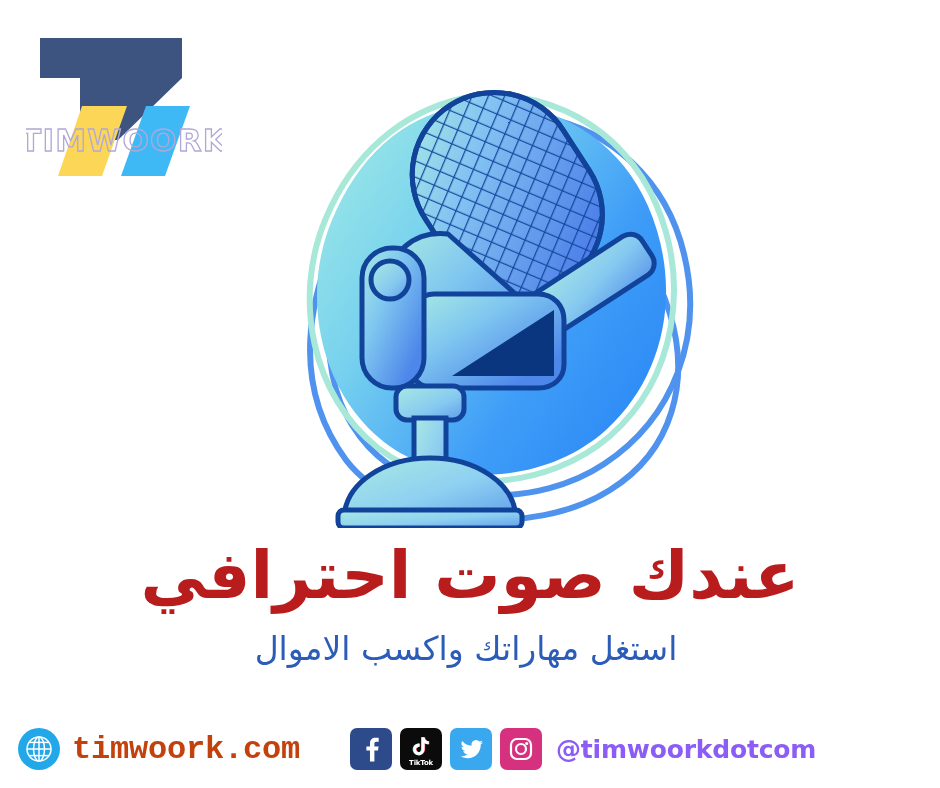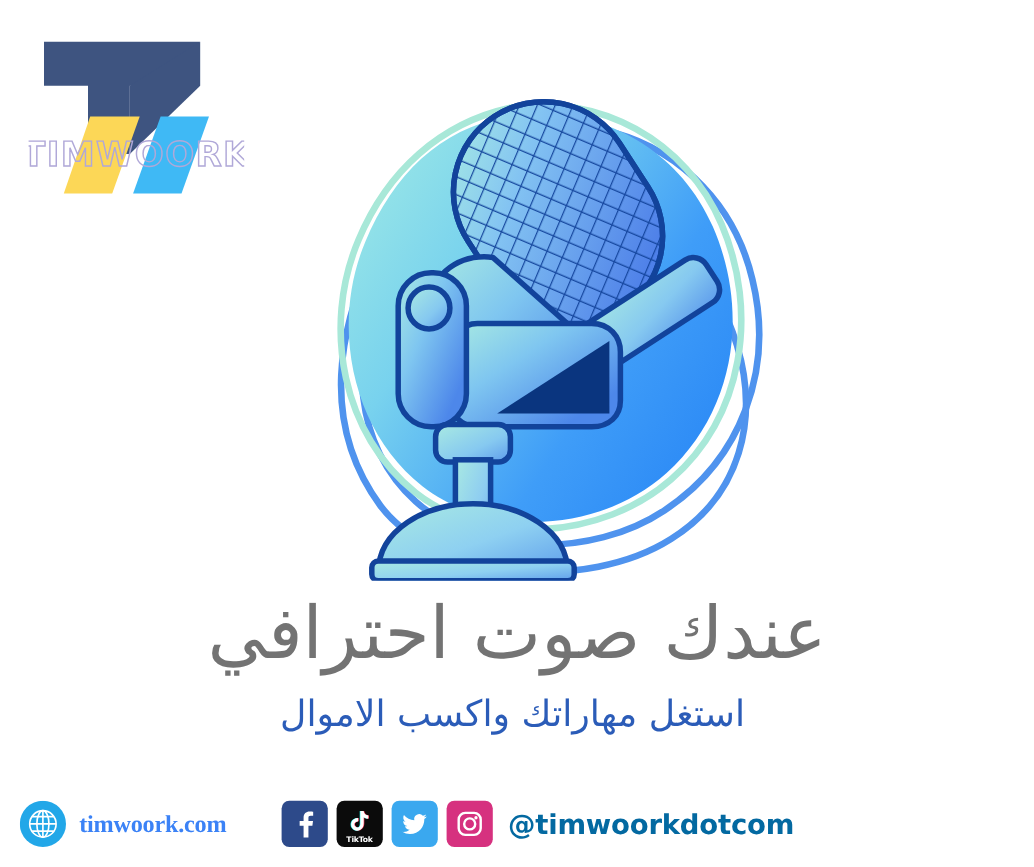--- a/index.html
+++ b/index.html
@@ -58,23 +58,23 @@
     right: 0;
     top: 540;
     top: 540px;
     text-align: center;
   }
   .headline {
     direction: rtl;
     unicode-bidi: bidi-override;
     font-family: "DejaVu Sans", "Liberation Sans", sans-serif;
     font-size: 66px;
-    font-weight: 400;
+    font-weight: 700;
     line-height: 1.08;
-    color: #737373;
+    color: #b91c1c;
     letter-spacing: -1px;
     margin: 0;
     padding: 0 40px;
     white-space: nowrap;
   }
   .subhead {
     direction: rtl;
     font-family: "DejaVu Sans", "Liberation Sans", sans-serif;
     font-size: 33px;
     font-weight: 400;
@@ -97,24 +97,24 @@
     box-sizing: border-box;
   }
   .site-group {
     display: flex;
     align-items: center;
     gap: 12px;
     flex: 0 0 auto;
   }
   .globe-icon { width: 42px; height: 42px; display: block; flex: 0 0 auto; }
   .site-url {
-    font-family: Liberation Serif, serif;
-    font-size: 22px;
+    font-family: Liberation Mono, monospace;
+    font-size: 32px;
     font-weight: 700;
-    color: #3b82f6;
+    color: #c2410c;
     letter-spacing: -0.2px;
     white-space: nowrap;
   }
 
   .social-group {
     display: flex;
     align-items: center;
     gap: 8px;
     margin-left: 50px;
     flex: 0 0 auto;
@@ -146,21 +146,21 @@
     font-weight: 700;
     color: #ffffff;
     letter-spacing: -0.2px;
     line-height: 1;
   }
 
   .handle {
     font-family: "DejaVu Sans", "Liberation Sans", sans-serif;
     font-size: 25px;
     font-weight: 700;
-    color: #0369a1;
+    color: #8b5cf6;
     margin-left: 14px;
     letter-spacing: -0.2px;
     white-space: nowrap;
   }
 </style>
 </head>
 <body>
 
 <div class="poster">
 

